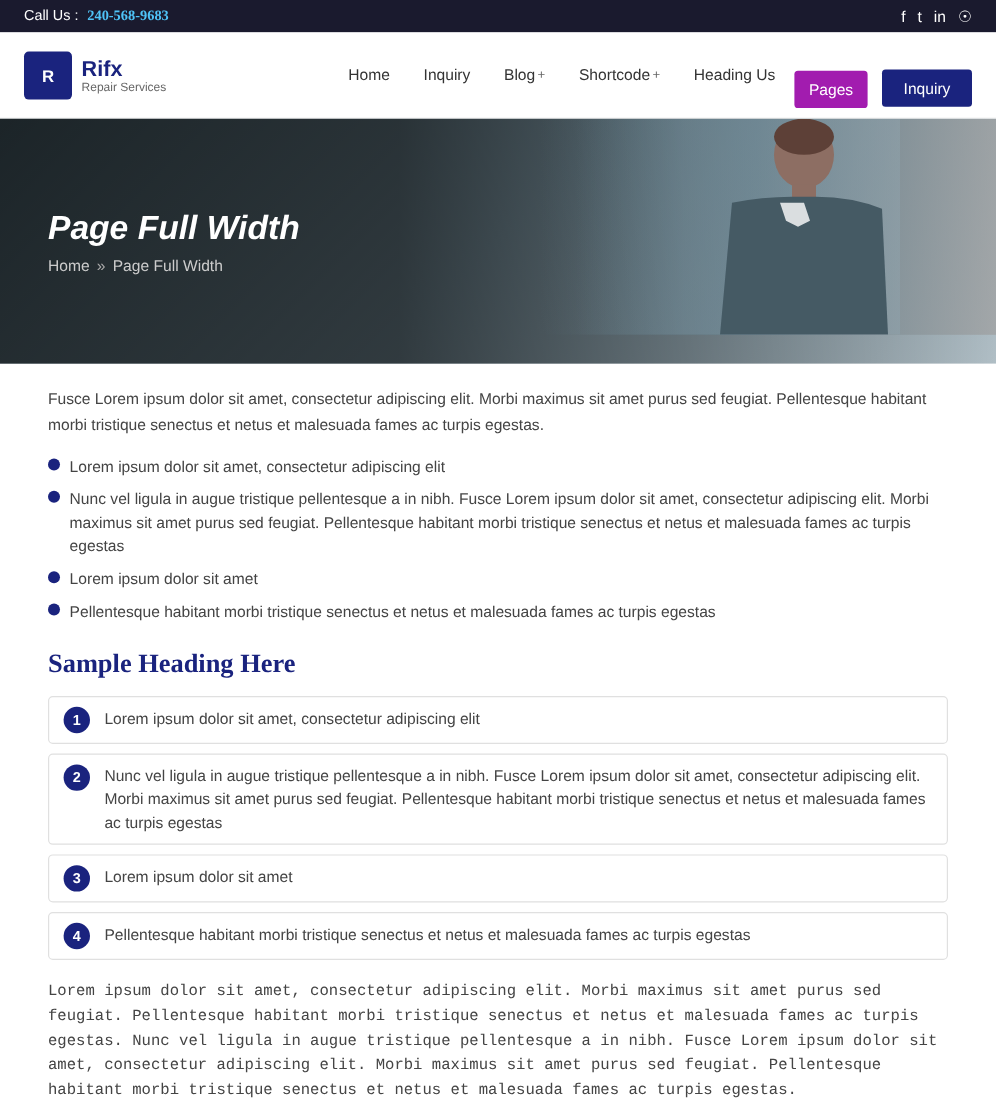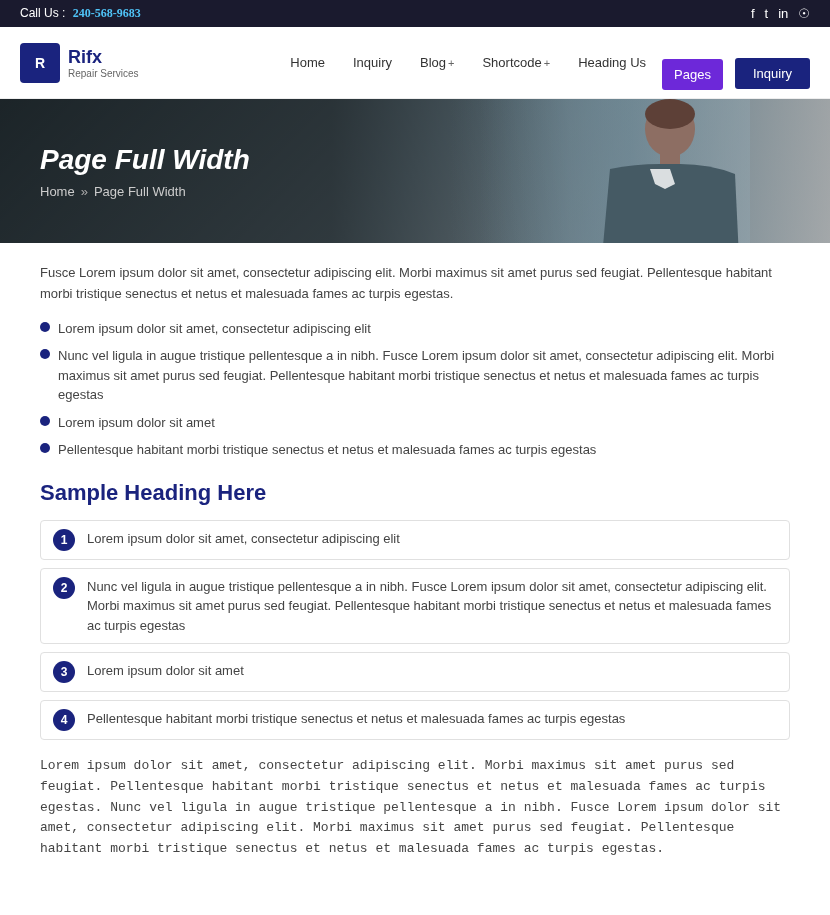--- a/index.html
+++ b/index.html
@@ -38,38 +38,38 @@
     .logo-text { font-size: 18px; font-weight: bold; color: #1a237e; margin-top: 22px; }
     .logo-sub { font-size: 10px; color: #666; display: block; text-align: right; }
     .nav { display: flex; align-items: center; gap: 4px; }
     .nav-item {
       padding: 8px 12px;
       font-size: 13px;
       color: #333;
       cursor: pointer;
       display: flex; align-items: center; gap: 2px;
     }
-    .nav-item.active { background: #6d28d9; color: #fff; border-radius: 3px; margin-top: 24px; }
+    .nav-item.active { background: #a21caf; color: #fff; border-radius: 3px; margin-top: 24px; }
     .nav-plus { color: #666; font-size: 11px; }
     .btn-inquiry {
       background: #1a237e;
       color: #fff;
       padding: 8px 18px;
       border: none;
       border-radius: 3px;
       cursor: pointer;
       font-size: 13px;
       margin-left: 8px;
       margin-top: 22px;
     }
 
     
     .hero {
       position: relative;
-      height: 144px;
+      height: 204px;
       background: linear-gradient(to right, rgba(0,0,0,0.6) 40%, transparent 100%),
                   linear-gradient(135deg, #455a64 0%, #78909c 50%, #b0bec5 100%);
       display: flex;
       align-items: center;
       overflow: hidden;
     }
     .hero-bg-person {
       position: absolute;
       right: 0; top: 0;
       width: 500px; height: 180px;
@@ -87,21 +87,21 @@
 
     .bullet-list { list-style: none; margin-bottom: 14px; }
     .bullet-list li { display: flex; align-items: flex-start; gap: 8px; margin-bottom: 8px; font-size: 13px; color: #444; line-height: 1.5; }
     .bullet-dot {
       width: 10px; height: 10px; min-width: 10px;
       background: #1a237e;
       border-radius: 50%;
       margin-top: 3px;
     }
 
-    .sample-heading { font-size: 22px; color: #1a237e; font-weight: bold; margin: 20px 0 14px; }
+    .sample-heading { font-size: 22px; color: #1a237e; font-weight: bold; margin: 20px 0 14px; font-family: Liberation Serif, serif; }
 
     .numbered-list { list-style: none; margin-bottom: 16px; }
     .numbered-list li {
       display: flex; align-items: flex-start; gap: 12px;
       margin-bottom: 8px; font-size: 13px; color: #444; line-height: 1.5;
       border: 1px solid #e0e0e0; border-radius: 4px; padding: 8px 12px;
     }
     .num-badge {
       min-width: 22px; height: 22px;
       background: #1a237e; color: #fff;

